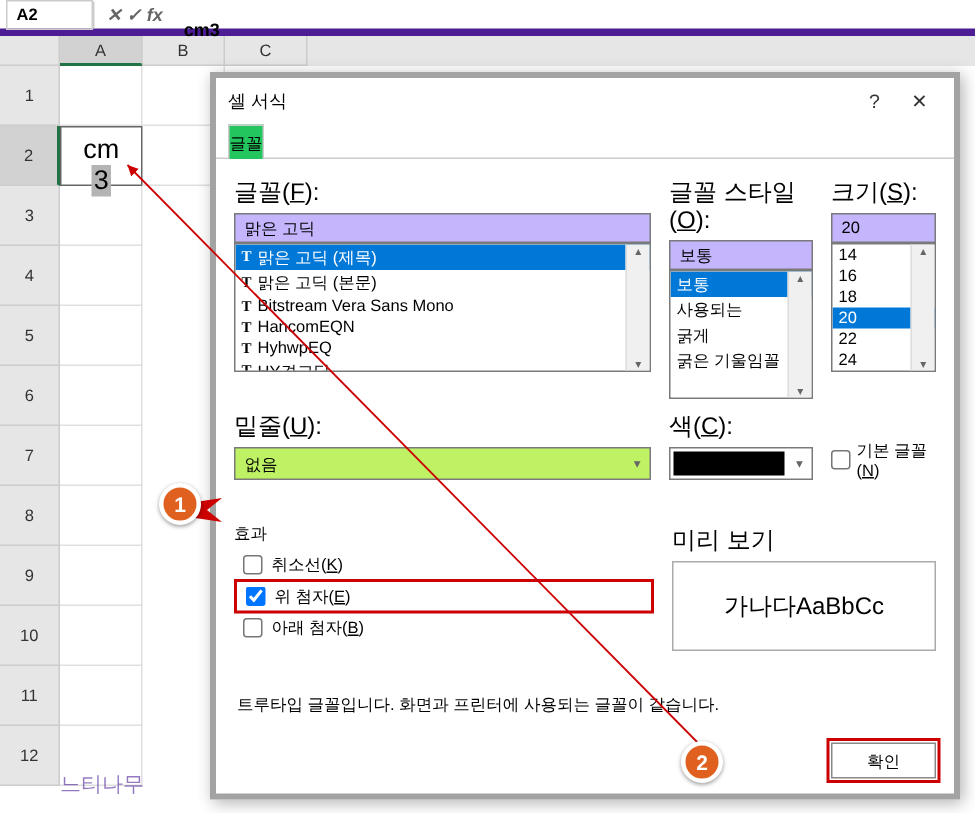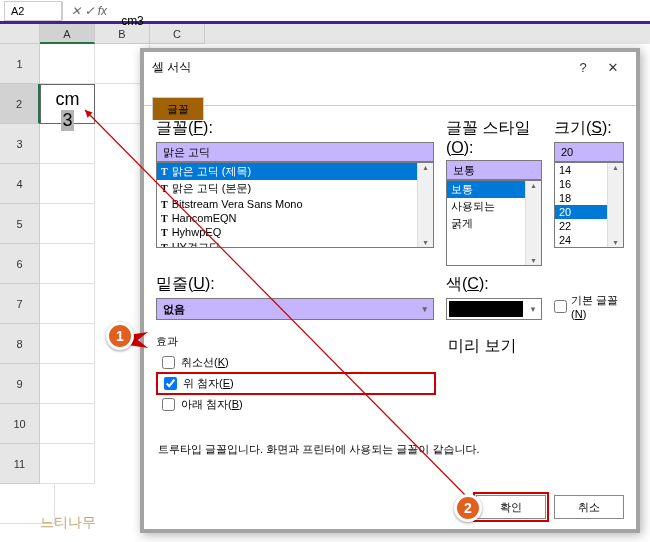--- a/index.html
+++ b/index.html
@@ -1,20 +1,20 @@
 <!DOCTYPE html>
 <html><head>
 <meta charset="utf-8">
 <style>
 * { box-sizing: border-box; margin: 0; padding: 0; font-family: "Malgun Gothic", -apple-system, sans-serif; }
 body { width: 650px; height: 542px; overflow: hidden; background: #fff; position: relative; }
 
 
 .sheet { position: absolute; top: 0; left: 0; right: 0; bottom: 0; }
-.name-row { height: 24px; border-bottom: 3px solid #4c1d95; display: flex; align-items: center; background: #fff; padding-left: 4px; gap: 0; }
+.name-row { height: 24px; border-bottom: 5px solid #4c1d95; display: flex; align-items: center; background: #fff; padding-left: 4px; gap: 0; font-weight: bold; }
 .name-box { width: 58px; height: 20px; border: 1px solid #ccc; font-size: 11px; padding: 2px 6px; display: flex; align-items: center; }
 .fx { font-size: 12px; font-style: italic; color: #666; padding: 0 8px; }
 .vbar { width: 1px; height: 18px; background: #ccc; }
 .fbar { flex: 1; padding: 2px 6px; font-size: 12px; margin-top: 20px; }
 
 .headers { display: flex; height: 20px; background: #e6e6e6; }
 .corner { width: 40px; border-right: 1px solid #ccc; border-bottom: 1px solid #ccc; background: #e6e6e6; }
 .col-h { width: 55px; border-right: 1px solid #ccc; border-bottom: 1px solid #ccc; text-align: center; font-size: 11px; line-height: 20px; color: #333; }
 .col-h.sel { background: #d2d2d2; border-bottom: 2px solid #217346; }
 
@@ -27,38 +27,38 @@
 .cell.a2 { border: 1px solid #666; flex-direction: column; }
 .sel-sup { background: #b4b4b4; font-size: 18px; padding: 0 1px; }
 
 
 .dialog { position: absolute; top: 48px; left: 140px; width: 500px; height: 485px; background: #fff; border: 4px solid #a3a3a3; box-shadow: 2px 2px 10px rgba(0,0,0,0.3); display: flex; flex-direction: column; }
 .titlebar { height: 30px; display: flex; align-items: center; padding: 0 8px; font-size: 12px; }
 .titlebar .title { flex: 1; }
 .titlebar .icon-btn { width: 30px; text-align: center; font-size: 13px; color: #333; cursor: pointer; }
 
 .tabs { display: flex; padding: 0 8px; border-bottom: 1px solid #ccc; height: 24px; }
-.tab { padding: 4px 14px; font-size: 11px; border: 1px solid #ccc; border-bottom: none; background: #a16207; position: relative; top: 15px; cursor: pointer; }
+.tab { padding: 4px 0; font-size: 11px; border: 1px solid #ccc; border-bottom: none; background: #22c55e; position: relative; top: 1px; cursor: pointer; }
 
 .body { flex: 1; padding: 12px 12px 4px 12px; font-size: 11px; position: relative; }
 .field-row { display: flex; gap: 12px; }
 .field { flex: 1; }
 .field.sm { flex: 0 0 96px; }
 .field.md { flex: 0 0 70px; }
 .lbl { font-size: 16px; margin-bottom: 3px; display: block; }
 .u { text-decoration: underline; }
 
 .text-in { width: 100%; height: 20px; border: 1px solid #7a7a7a; font-size: 11px; padding: 2px 6px; background: #c4b5fd; }
 .listbox { width: 100%; height: 86px; border: 1px solid #7a7a7a; font-size: 11px; overflow: hidden; margin-top: 0; background: #fff; position: relative; }
 .listbox .item { padding: 1px 4px; white-space: nowrap; display: flex; align-items: center; gap: 4px; }
 .listbox .item.sel { background: #0078d7; color: #fff; }
 .listbox .sb { position: absolute; right: 0; top: 0; bottom: 0; width: 16px; background: #f0f0f0; border-left: 1px solid #ddd; display: flex; flex-direction: column; justify-content: space-between; align-items: center; font-size: 8px; color: #666; }
 .tt { font-weight: bold; font-family: serif; font-size: 10px; }
 
-.select { width: 100%; height: 22px; border: 1px solid #7a7a7a; font-size: 11px; padding: 2px 6px; background: #c4b5fd; display: flex; align-items: center; justify-content: space-between; font-weight: bold; }
+.select { width: 100%; height: 22px; border: 1px solid #7a7a7a; font-size: 11px; padding: 2px 6px; background: #bef264; display: flex; align-items: center; justify-content: space-between; }
 .select .arr { font-size: 9px; color: #666; }
 
 .color-swatch { width: 100%; height: 22px; border: 1px solid #7a7a7a; display: flex; align-items: center; }
 .color-swatch .sw { flex: 1; height: 16px; background: #000; margin: 0 2px; }
 .color-swatch .arr { width: 16px; text-align: center; font-size: 9px; color: #666; }
 
 .chk-group { margin-top: 4px; }
 .chk-group .grp-lbl { font-size: 11px; margin-bottom: 4px; display: block; }
 .chk { display: flex; align-items: center; gap: 6px; padding: 2px 6px; font-size: 11px; }
 .chk input { width: 13px; height: 13px; }
@@ -74,21 +74,21 @@
 .btn.boxed { outline: 2px solid #c00; outline-offset: 1px; }
 
 .badge { position: absolute; width: 28px; height: 28px; border-radius: 50%; background: #e0601f; border: 3px solid #fff; box-shadow: 0 1px 3px rgba(0,0,0,0.4); color: #fff; font-weight: bold; font-size: 14px; display: flex; align-items: center; justify-content: center; z-index: 100; }
 .badge1 { top: 322px; left: 106px; }
 .badge2 { top: 494px; left: 454px; }
 
 .arrow-line { position: absolute; z-index: 50; pointer-events: none; }
 
 .inline-chk { display: flex; align-items: center; gap: 4px; font-size: 11px; }
 
-.watermark { position: absolute; bottom: 10px; left: 40px; font-size: 14px; color: #a16207; font-family: cursive; opacity: 0.6; }
+.watermark { position: absolute; bottom: 10px; left: 40px; font-size: 14px; color: #4c1d95; font-family: cursive; opacity: 0.6; }
 </style>
 </head>
 <body>
 
 <div class="sheet">
   <div class="name-row">
     <div class="name-box">A2</div>
     <span class="vbar"></span>
     <span class="fx">✕ ✓ <i>fx</i></span>
     <div class="fbar">cm3</div>
@@ -143,20 +143,21 @@
       </div>
     <div class="row">
         <div class="row-h">10</div>
         <div class="cell"></div>
       </div>
     <div class="row">
         <div class="row-h">11</div>
         <div class="cell"></div>
       </div>
     <div class="row">
+        <div class="row-h">12</div>
         <div class="cell"></div>
       </div>
   </div>
 </div>
 
 <div class="dialog">
   <div class="titlebar">
     <span class="title">셀 서식</span>
     <span class="icon-btn">?</span>
     <span class="icon-btn">✕</span>
@@ -202,20 +203,21 @@
         </div>
       </div>
 
       <div class="field sm">
         <span class="lbl"><span>글꼴 스타일(</span><span class="u">O</span><span>):</span></span>
         <input class="text-in" value="보통" style="">
         <div class="listbox">
           <div class="item sel">보통</div>
           <div class="item">사용되는</div>
           <div class="item">굵게</div>
+          <div class="item">굵은 기울임꼴</div>
           <div class="sb">
               <span>▴</span>
               <span>▾</span>
             </div>
         </div>
       </div>
 
       <div class="field md">
         <span class="lbl"><span>크기(</span><span class="u">S</span><span>):</span></span>
         <input class="text-in" value="20" style="">
@@ -250,47 +252,47 @@
           </div>
       </div>
       <div class="field md" style="display:flex;align-items:flex-end;">
         <label class="inline-chk">
             <input type="checkbox" style="">
             <span><span>기본 글꼴(</span><span class="u">N</span><span>)</span></span>
           </label>
       </div>
     </div>
 
-    <div class="field-row" style="margin-top:10px;">
+    <div class="field-row" style="margin-top:24px;">
       <div class="field chk-group">
         <span class="grp-lbl">효과</span>
         <label class="chk">
             <input type="checkbox" style="">
             <span><span>취소선(</span><span class="u">K</span><span>)</span></span>
           </label>
         <label class="chk boxed">
             <input type="checkbox" checked="" style="">
             <span><span>위 첨자(</span><span class="u">E</span><span>)</span></span>
           </label>
         <label class="chk">
             <input type="checkbox" style="">
             <span><span>아래 첨자(</span><span class="u">B</span><span>)</span></span>
           </label>
       </div>
       <div class="field sm preview-area" style="flex:0 0 176px;">
         <span class="lbl">미리 보기</span>
+        <div class="preview">가나다AaBbCc</div>
       </div>
     </div>
 
     <div class="note">트루타입 글꼴입니다. 화면과 프린터에 사용되는 글꼴이 같습니다.</div>
   </div>
 
   <div class="btn-row">
     <button class="btn boxed">확인</button>
-    <button class="btn">취소</button>
   </div>
 </div>
 
 <div class="badge badge1">1</div>
 <div class="badge badge2">2</div>
 
 <svg class="arrow-line" width="650" height="542" style="top:0;left:0;">
   <defs>
       <marker id="ah" markerWidth="8" markerHeight="8" refX="6" refY="3" orient="auto">
         <path d="M0,0 L6,3 L0,6 Z" fill="#c00"></path>

